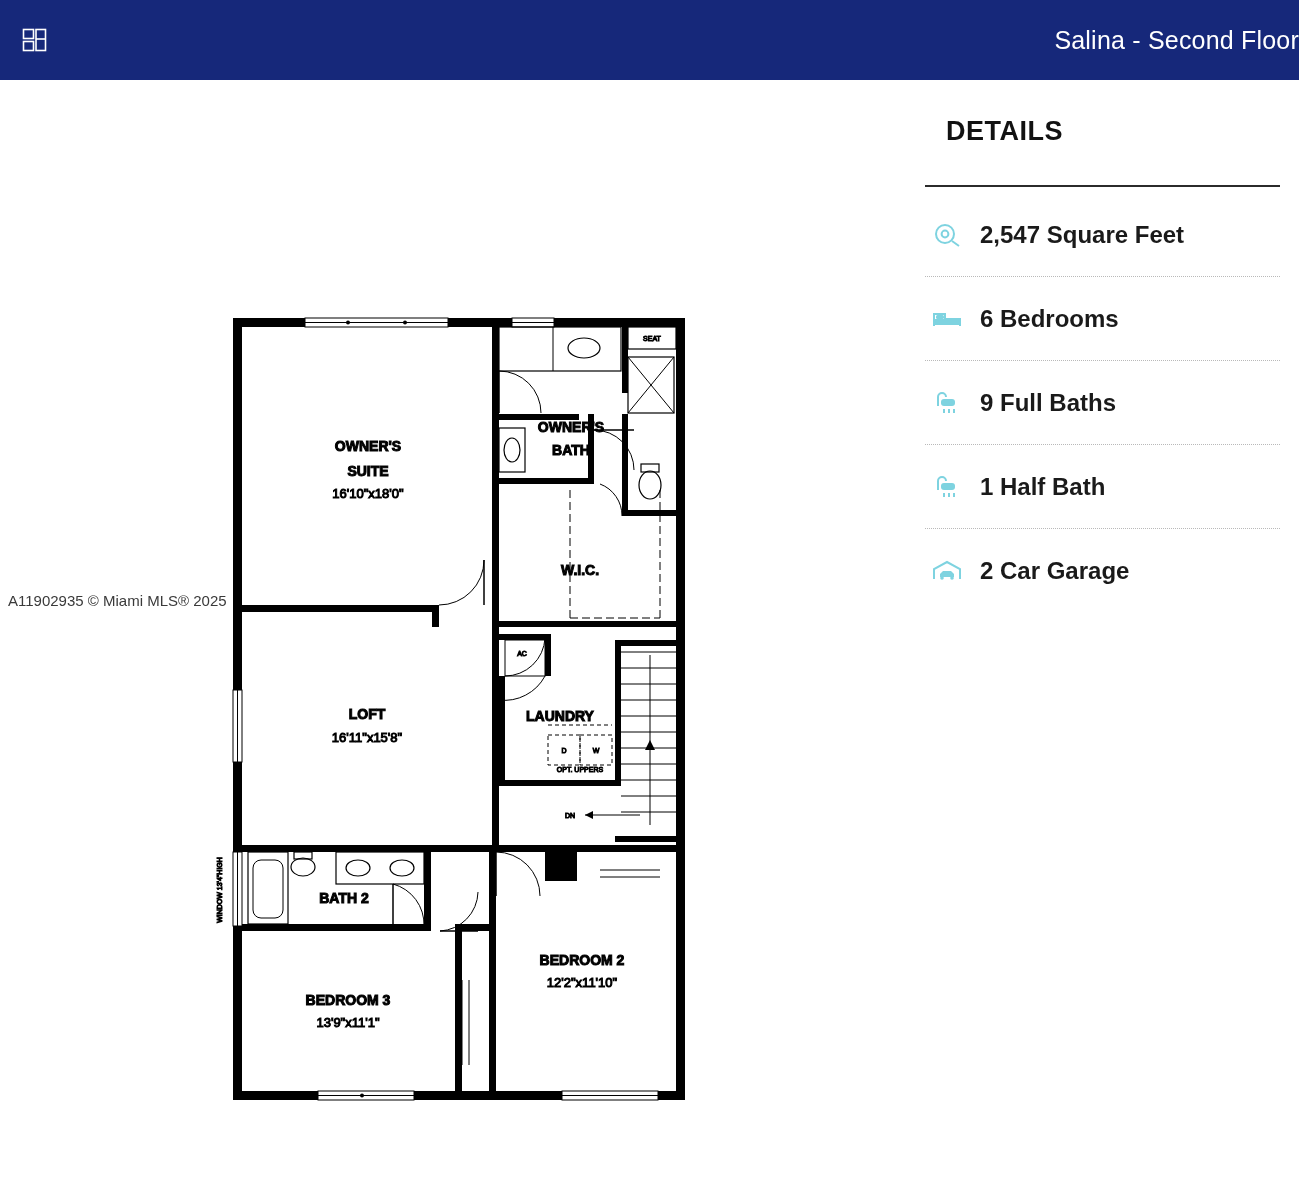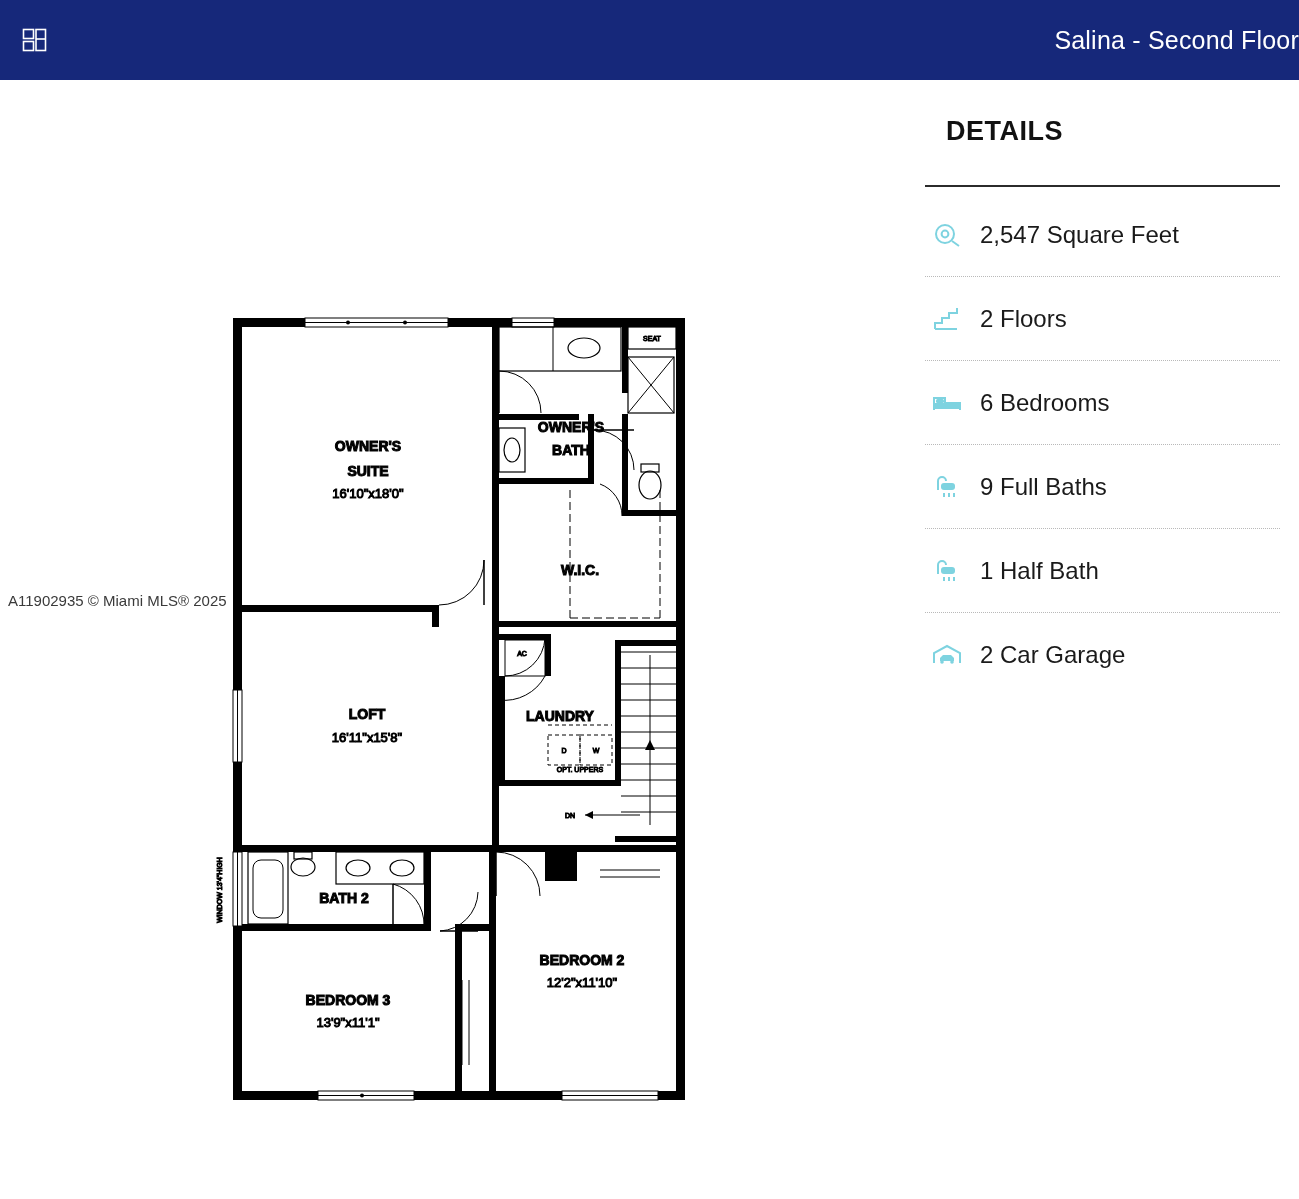--- a/index.html
+++ b/index.html
@@ -74,20 +74,21 @@
     border-top: 2px solid #2b2b2b;
     margin: 0 0 6px 0;
   }
   .detail-row {
     display: flex;
     align-items: center;
     height: 84px;
     border-bottom: 1px dotted #b9b9b9;
     padding-left: 5px;
     box-sizing: border-box;
+    font-weight: bold;
   }
   .detail-row:last-child { border-bottom: none; }
   .detail-row .d-icon {
     width: 34px;
     height: 30px;
     flex: 0 0 34px;
     margin-right: 16px;
     display: flex;
     align-items: center;
     justify-content: center;
@@ -334,29 +335,20 @@
       <span class="d-icon">
         <svg width="30" height="26" viewBox="0 0 30 26">
           <circle cx="13" cy="12" r="9" fill="none" stroke="#7ed3e0" stroke-width="2"></circle>
           <circle cx="13" cy="12" r="3.4" fill="none" stroke="#7ed3e0" stroke-width="2"></circle>
           <line x1="20" y1="19" x2="27" y2="24" stroke="#7ed3e0" stroke-width="2"></line>
         </svg>
       </span>
       <span class="d-label">2,547 Square Feet</span>
     </div>
 
-    <div class="detail-row">
-      <span class="d-icon">
-        <svg width="30" height="26" viewBox="0 0 30 26">
-          <polyline points="3,23 3,17 10,17 10,12 17,12 17,7 25,7 25,2" fill="none" stroke="#7ed3e0" stroke-width="2"></polyline>
-          <line x1="3" y1="23" x2="25" y2="23" stroke="#7ed3e0" stroke-width="2"></line>
-        </svg>
-      </span>
-      <span class="d-label">2 Floors</span>
-    </div>
 
     <div class="detail-row">
       <span class="d-icon">
         <svg width="32" height="26" viewBox="0 0 32 26">
           <path d="M3 20 L3 8 L14 8 L14 13 L29 13 L29 20" fill="none" stroke="#7ed3e0" stroke-width="2"></path>
           <rect x="4" y="13" width="25" height="6" fill="#7ed3e0" stroke="none"></rect>
           <rect x="5" y="9" width="8" height="4" rx="1.5" fill="#7ed3e0" stroke="none"></rect>
         </svg>
       </span>
       <span class="d-label">6 Bedrooms</span>

